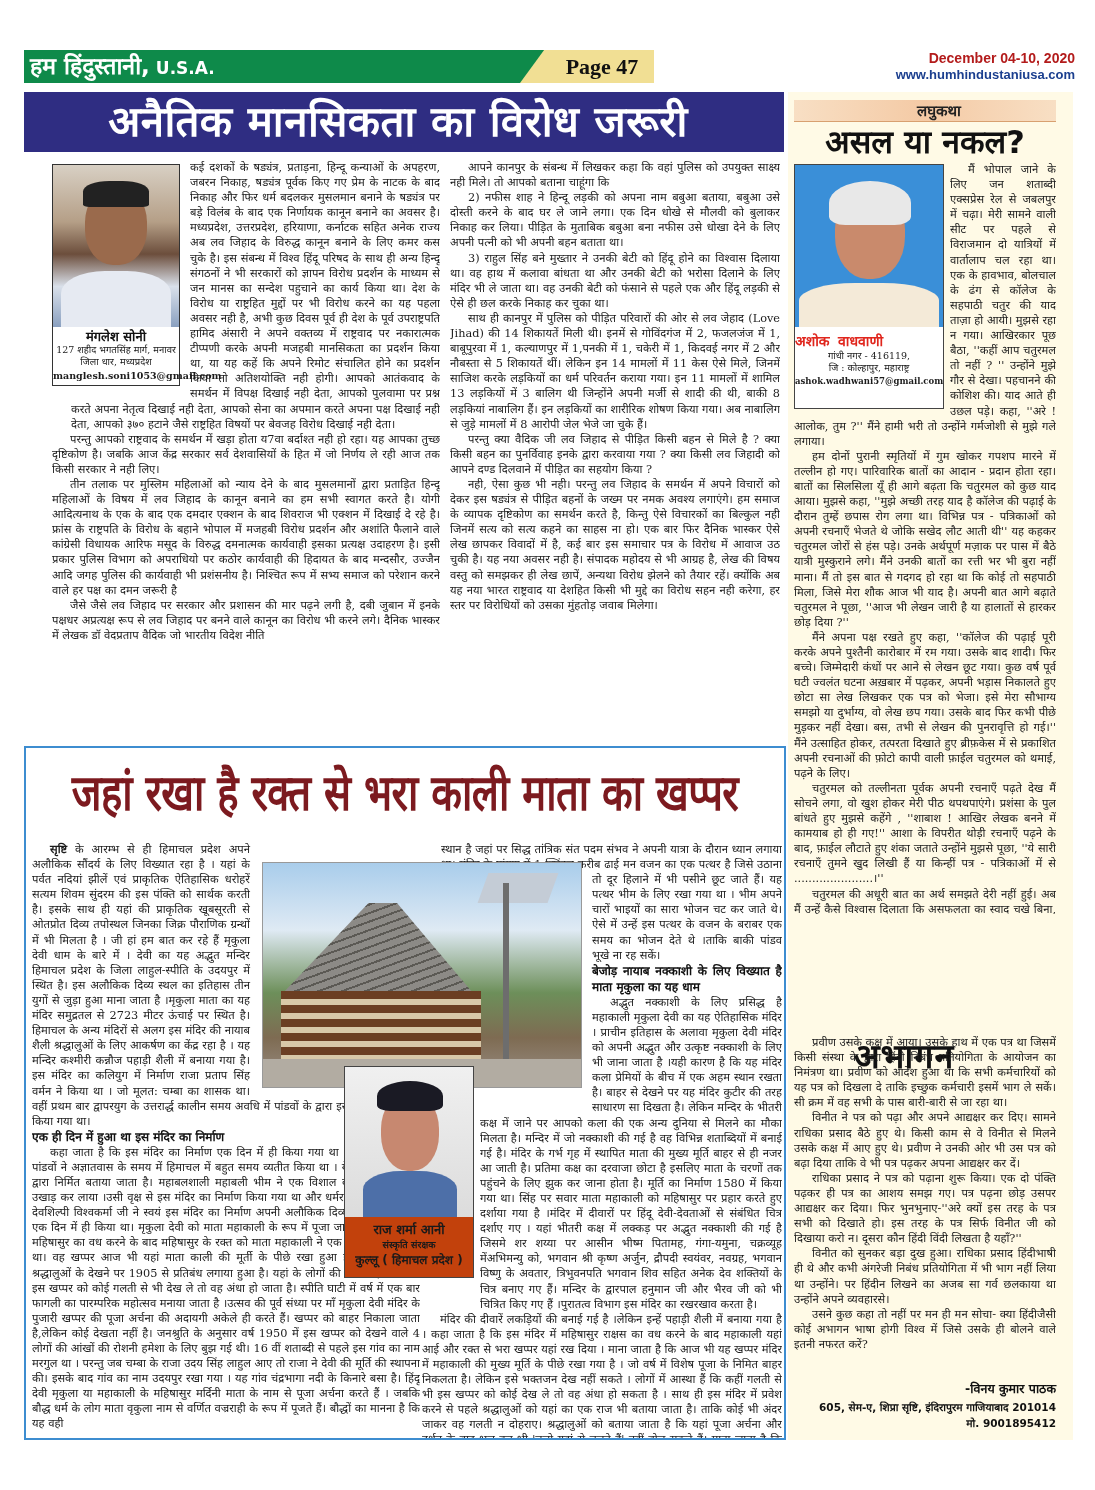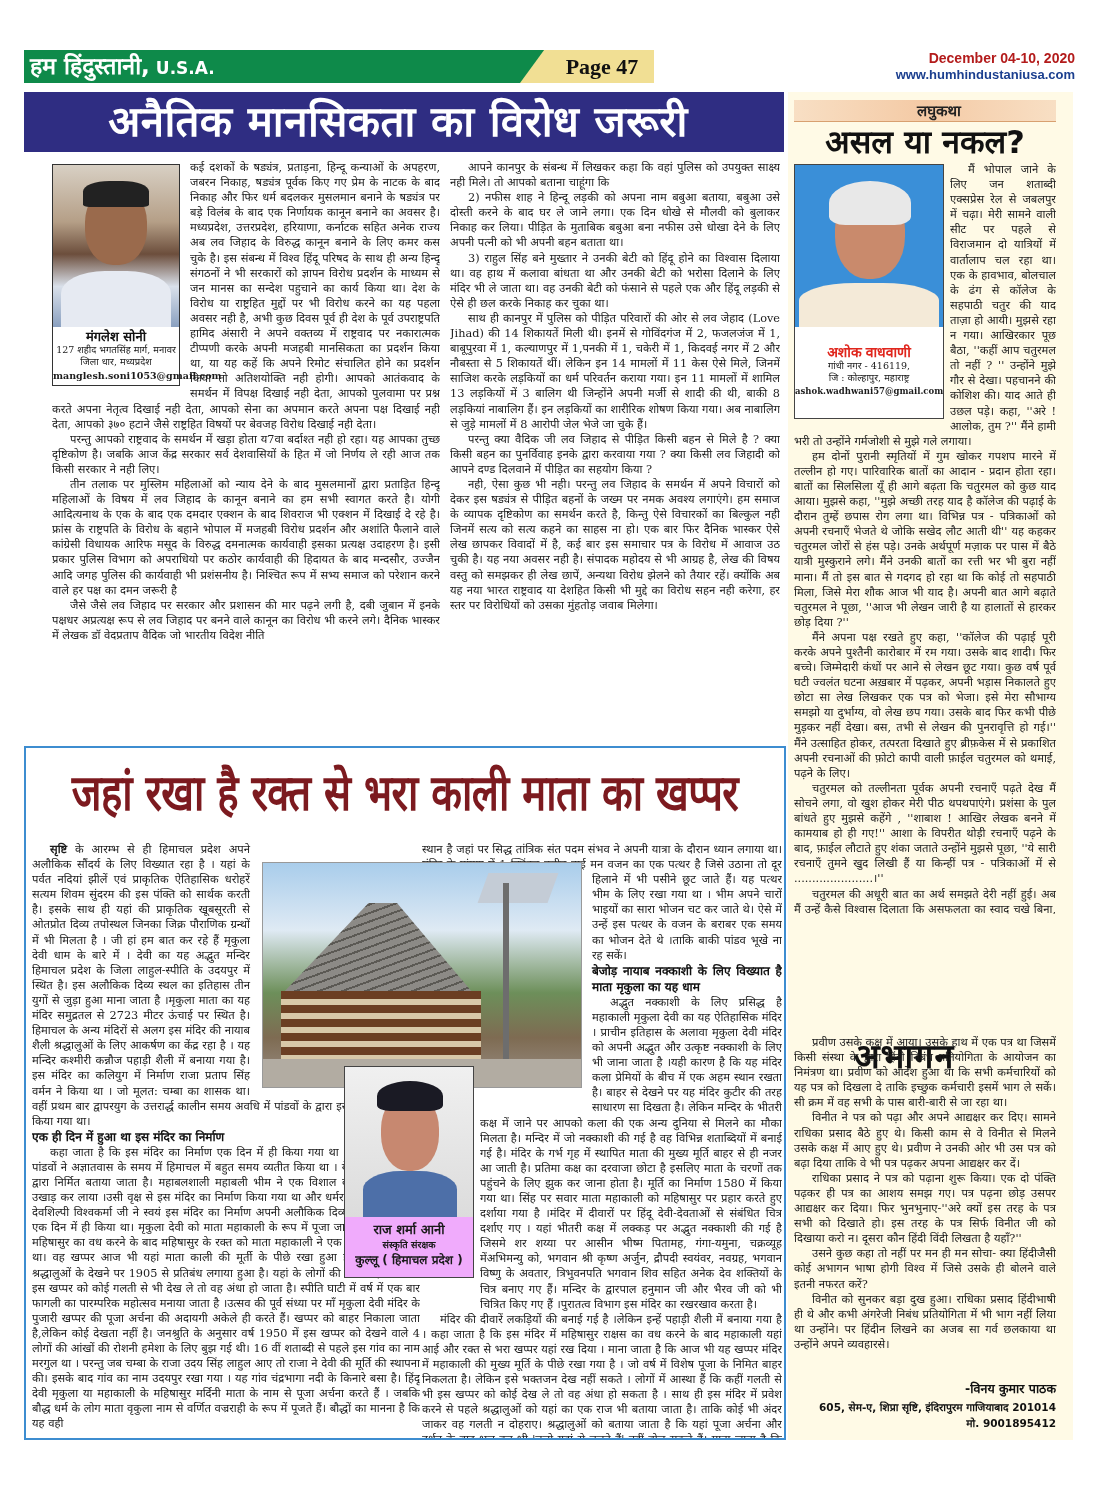--- a/index.html
+++ b/index.html
@@ -15,21 +15,21 @@
   #page-label { left: 552px; top: 50px; width: 100px; height: 33px; line-height: 33px; font-family: Liberation Serif, serif; font-weight: bold; font-size: 22px; color: #111; text-align: center; }
   #issue-date { right: 20px; top: 50px; font-family: "Liberation Sans", sans-serif; font-weight: bold; font-size: 14px; color: #b31b1b; text-align: right; }
   #website { right: 20px; top: 67px; font-family: "Liberation Sans", sans-serif; font-weight: bold; font-size: 13px; color: #1b3f8f; text-align: right; }
 
   
   #a1-headline-bar { left: 24px; top: 92px; width: 760px; height: 60px; background: #2f2d82; }
   #a1-headline { left: 18px; top: 92px; width: 760px; height: 60px; line-height: 60px; color: #fff; font-family: "DejaVu Sans", sans-serif; font-weight: bold; font-size: 42px; text-align: center; letter-spacing: 0.5px; white-space: nowrap; overflow: hidden; }
 
   .body-text { font-size: 11.3px; line-height: 15.1px; text-align: justify; color: #1c1c1c; }
   .body-text p { text-indent: 18px; }
-  .body-text p.noindent { text-indent: 0; }
+  .body-text p.noindent { text-indent: 0; padding-left: 19px; }
 
   
   #a1-col1 { left: 52px; top: 160px; width: 388px; height: 580px; overflow: hidden; }
   #a1-col2 { left: 450px; top: 160px; width: 330px; height: 580px; overflow: hidden; }
   #a1-author-box { float: left; width: 128px; margin: 4px 10px 2px 0; border: 1px solid #333; background: #fff; }
   #a1-author-photo { width: 126px; height: 162px; background: linear-gradient(180deg, #d8d0c4 0%, #b59f87 35%, #6c4e3c 55%, #d9e0ea 75%, #8aa0c0 100%); position: relative; }
   #a1-author-photo .face { position: absolute; left: 32px; top: 22px; width: 62px; height: 78px; border-radius: 45%; background: #9a6a4c; }
   #a1-author-photo .hair { position: absolute; left: 30px; top: 16px; width: 66px; height: 26px; border-radius: 40% 40% 10% 10%; background: #222; }
   #a1-author-photo .shirt { position: absolute; left: 8px; top: 106px; width: 110px; height: 56px; border-radius: 40% 40% 0 0; background: #e6eaf2; }
   #a1-author-name { font-family: "DejaVu Sans", sans-serif; font-weight: bold; font-size: 13px; text-align: center; margin-top: 2px; color: #111; }
@@ -39,21 +39,21 @@
   
   #sidebar { left: 788px; top: 92px; width: 285px; height: 1348px; background: #fffae6; }
   #laghukatha-label { left: 794px; top: 100px; width: 262px; height: 22px; background: linear-gradient(90deg, #f8dfc4, #f4caa5, #f8dfc4); text-align: center; font-family: "DejaVu Sans", sans-serif; font-weight: bold; font-size: 15px; line-height: 22px; color: #222; border-bottom: 1px solid #d8a070; padding-left: 28px; }
   #story1-title { left: 794px; top: 122px; width: 262px; text-align: center; font-family: "DejaVu Sans", sans-serif; font-weight: bold; font-size: 32px; line-height: 40px; color: #111; }
   #story1-body { left: 794px; top: 162px; width: 262px; height: 752px; overflow: hidden; }
   #story1-author-box { float: left; width: 150px; margin: 2px 6px 2px 0; border: 1px solid #444; background: #fff; }
   #story1-photo { width: 148px; height: 162px; background: #3a8fd8; position: relative; }
   #story1-photo .face { position: absolute; left: 40px; top: 22px; width: 70px; height: 92px; border-radius: 46%; background: #c98a6c; }
   #story1-photo .hair { position: absolute; left: 34px; top: 16px; width: 82px; height: 44px; border-radius: 50% 50% 20% 20%; background: #e8e8e8; }
   #story1-photo .shirt { position: absolute; left: 4px; top: 118px; width: 140px; height: 44px; border-radius: 40% 40% 0 0; background: #f4ead8; }
-  #story1-author-name { font-family: Liberation Sans, sans-serif; font-weight: bold; font-size: 14px; color: #e0261d; text-align: center; margin-top: 18px; }
+  #story1-author-name { font-family: Liberation Mono, monospace; font-weight: bold; font-size: 14px; color: #e0261d; margin-top: 8px; }
   #story1-author-email { font-size: 8.5px; font-weight: bold; text-align: center; padding-bottom: 19px; }
   #story2-title { left: 773px; top: 992px; width: 262px; text-align: center; font-family: "DejaVu Sans", sans-serif; font-weight: bold; font-size: 34px; line-height: 40px; color: #111; letter-spacing: 1px; margin-top: 44px; }
   #story2-body { left: 794px; top: 1035px; width: 262px; height: 335px; overflow: hidden; }
   #story2-signature { left: 794px; top: 1380px; width: 262px; text-align: right; font-family: "DejaVu Sans", sans-serif; font-weight: bold; font-size: 12.5px; line-height: 17px; color: #111; }
   #story2-address, #story2-phone { left: 794px; width: 262px; text-align: right; font-family: "DejaVu Sans", sans-serif; font-weight: bold; font-size: 10.5px; line-height: 15px; color: #111; }
   #story2-address { top: 1400px; }
   #story2-phone { top: 1416px; }
 
   
   #a2-frame { left: 24px; top: 746px; width: 762px; height: 694px; border: 2px solid #3d8dd0; }
@@ -61,21 +61,21 @@
   #a2-col1 { left: 32px; top: 842px; width: 388px; height: 596px; overflow: hidden; }
   #a2-col2 { left: 422px; top: 842px; width: 360px; height: 596px; overflow: hidden; }
   #a2-col1 .lead { font-weight: bold; }
   .sub-head { font-weight: bold; font-size: 12px; line-height: 16px; text-indent: 0 !important; color: #111; }
   #temple-photo { position: absolute; left: 262px; top: 862px; width: 320px; height: 226px; overflow: hidden; border: 1px solid #999; background: linear-gradient(180deg, #a9cdeb 0%, #dfeaf4 30%, #6d8f5a 58%, #7e6b52 78%, #9b9189 100%); }
   #temple-photo .roof { position: absolute; left: 20px; top: 40px; width: 190px; height: 90px; background: repeating-linear-gradient(160deg, #8c8a86 0 6px, #5b5954 6px 8px); clip-path: polygon(45% 0, 60% 0, 100% 100%, 0 100%); }
   #temple-photo .wall { position: absolute; left: 18px; top: 128px; width: 200px; height: 70px; background: repeating-linear-gradient(180deg, #6b3e22 0 8px, #d8c8a8 8px 14px); }
   #temple-photo .pole { position: absolute; left: 240px; top: 20px; width: 6px; height: 200px; background: #6d6d6d; }
   #temple-photo .panel { position: absolute; left: 220px; top: 10px; width: 70px; height: 30px; background: #c4ccd6; transform: skewX(-20deg); }
   #temple-photo .ground { position: absolute; left: 0; top: 196px; width: 320px; height: 30px; background: #b2aca2; }
-  #a2-author-box { position: absolute; left: 344px; top: 1066px; width: 130px; height: 212px; border: 1px solid #444; background: #f0abfc; }
+  #a2-author-box { position: absolute; left: 344px; top: 1066px; width: 130px; height: 212px; border: 1px solid #444; background: #c2410c; }
   #a2-author-photo { width: 128px; height: 150px; background: linear-gradient(180deg, #f0f0f0 0%, #dcdcdc 100%); position: relative; }
   #a2-author-photo .face { position: absolute; left: 36px; top: 26px; width: 58px; height: 78px; border-radius: 46%; background: #c78870; }
   #a2-author-photo .hair { position: absolute; left: 32px; top: 14px; width: 66px; height: 30px; border-radius: 50% 50% 20% 20%; background: #1a1a24; }
   #a2-author-photo .scarf { position: absolute; left: 18px; top: 104px; width: 94px; height: 46px; border-radius: 40% 40% 0 0; background: #4d6fa8; }
   #a2-author-name { font-family: "DejaVu Sans", sans-serif; font-weight: bold; font-size: 13px; text-align: center; margin-top: 3px; }
   #a2-author-role { font-size: 9.5px; font-weight: bold; text-align: center; }
   #a2-author-place { font-family: "DejaVu Sans", sans-serif; font-size: 12px; font-weight: bold; text-align: center; }
   .float-space-a2c1 { float: right; width: 170px; height: 246px; }
   .float-space-a2c2 { float: left; width: 170px; height: 226px; }
   .float-space-a2c2b { float: left; width: 58px; height: 196px; clear: left; }
@@ -142,22 +142,22 @@
   <p>मैंने अपना पक्ष रखते हुए कहा, ''कॉलेज की पढ़ाई पूरी करके अपने पुश्तैनी कारोबार में रम गया। उसके बाद शादी। फिर बच्चे। जिम्मेदारी कंधों पर आने से लेखन छूट गया। कुछ वर्ष पूर्व घटी ज्वलंत घटना अख़बार में पढ़कर, अपनी भड़ास निकालते हुए छोटा सा लेख लिखकर एक पत्र को भेजा। इसे मेरा सौभाग्य समझो या दुर्भाग्य, वो लेख छप गया। उसके बाद फिर कभी पीछे मुड़कर नहीं देखा। बस, तभी से लेखन की पुनरावृत्ति हो गई।'' मैंने उत्साहित होकर, तत्परता दिखाते हुए ब्रीफ़केस में से प्रकाशित अपनी रचनाओं की फ़ोटो कापी वाली फ़ाईल चतुरमल को थमाई, पढ़ने के लिए।</p>
   <p>चतुरमल को तल्लीनता पूर्वक अपनी रचनाएँ पढ़ते देख मैं सोचने लगा, वो खुश होकर मेरी पीठ थपथपाएंगे। प्रशंसा के पुल बांधते हुए मुझसे कहेंगे , ''शाबाश ! आखिर लेखक बनने में कामयाब हो ही गए!'' आशा के विपरीत थोड़ी रचनाएँ पढ़ने के बाद, फ़ाईल लौटाते हुए शंका जताते उन्होंने मुझसे पूछा, ''ये सारी रचनाएँ तुमने खुद लिखी हैं या किन्हीं पत्र - पत्रिकाओं में से ......................।''</p>
   <p>चतुरमल की अधूरी बात का अर्थ समझते देरी नहीं हुई। अब मैं उन्हें कैसे विश्वास दिलाता कि असफलता का स्वाद चखे बिना, सफलता का मीठा फल पाना मुश्किल है। मैं मन ही मन में आनंदित था कि मेरी रचनाओं में दम है, तभी तो चतुरमल ने अपनी जिज्ञासा शांत करने के लिए ऐसा प्रश्न पूछा।</p>
 </div>
 
 <div id="story2-title" class="abs">अभागन</div>
 <div id="story2-body" class="abs body-text">
   <p>प्रवीण उसके कक्ष में आया। उसके हाथ में एक पत्र था जिसमें किसी संस्था के द्वारा हिंदी निबंध प्रतियोगिता के आयोजन का निमंत्रण था। प्रवीण को आदेश हुआ था कि सभी कर्मचारियों को यह पत्र को दिखला दे ताकि इच्छुक कर्मचारी इसमें भाग ले सकें। सी क्रम में वह सभी के पास बारी-बारी से जा रहा था।</p>
   <p>विनीत ने पत्र को पढ़ा और अपने आद्यक्षर कर दिए। सामने राधिका प्रसाद बैठे हुए थे। किसी काम से वे विनीत से मिलने उसके कक्ष में आए हुए थे। प्रवीण ने उनकी ओर भी उस पत्र को बढ़ा दिया ताकि वे भी पत्र पढ़कर अपना आद्यक्षर कर दें।</p>
   <p>राधिका प्रसाद ने पत्र को पढ़ाना शुरू किया। एक दो पंक्ति पढ़कर ही पत्र का आशय समझ गए। पत्र पढ़ना छोड़ उसपर आद्यक्षर कर दिया। फिर भुनभुनाए-''अरे क्यों इस तरह के पत्र सभी को दिखाते हो। इस तरह के पत्र सिर्फ विनीत जी को दिखाया करो न। दूसरा कौन हिंदी विंदी लिखता है यहाँ?''</p>
+  <p>विनीत को सुनकर बड़ा दुख हुआ। राधिका प्रसाद हिंदीभाषी ही थे और कभी अंगरेजी निबंध प्रतियोगिता में भी भाग नहीं लिया था उन्होंने। पर हिंदीन लिखने का अजब सा गर्व छलकाया था उन्होंने अपने व्यवहारसे।</p>
   <p>उसने कुछ कहा तो नहीं पर मन ही मन सोचा- क्या हिंदीजैसी कोई अभागन भाषा होगी विश्व में जिसे उसके ही बोलने वाले इतनी नफरत करें?</p>
-  <p>विनीत को सुनकर बड़ा दुख हुआ। राधिका प्रसाद हिंदीभाषी ही थे और कभी अंगरेजी निबंध प्रतियोगिता में भी भाग नहीं लिया था उन्होंने। पर हिंदीन लिखने का अजब सा गर्व छलकाया था उन्होंने अपने व्यवहारसे।</p>
 </div>
 <div id="story2-signature" class="abs">-विनय कुमार पाठक</div>
 <div id="story2-address" class="abs">605, सेम-ए, शिप्रा सृष्टि, इंदिरापुरम गाजियाबाद 201014</div>
 <div id="story2-phone" class="abs">मो. 9001895412</div>
 
 <div id="a2-frame" class="abs"></div>
 <div id="a2-headline" class="abs">जहां रखा है रक्त से भरा काली माता का खप्पर</div>
 
 <div id="a2-col1" class="abs body-text">
   <div class="float-space-a2c1"></div>

